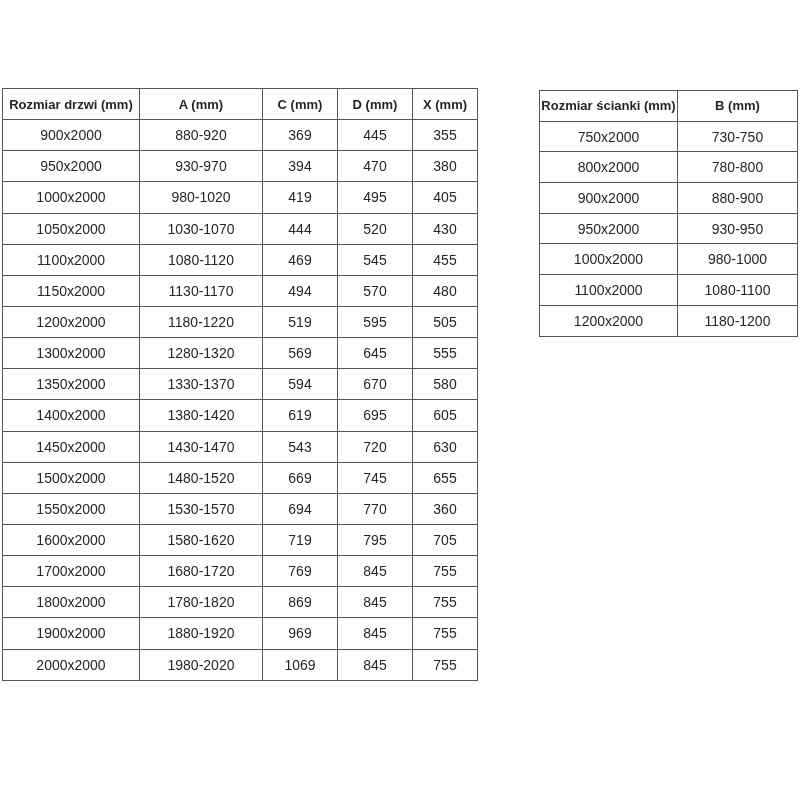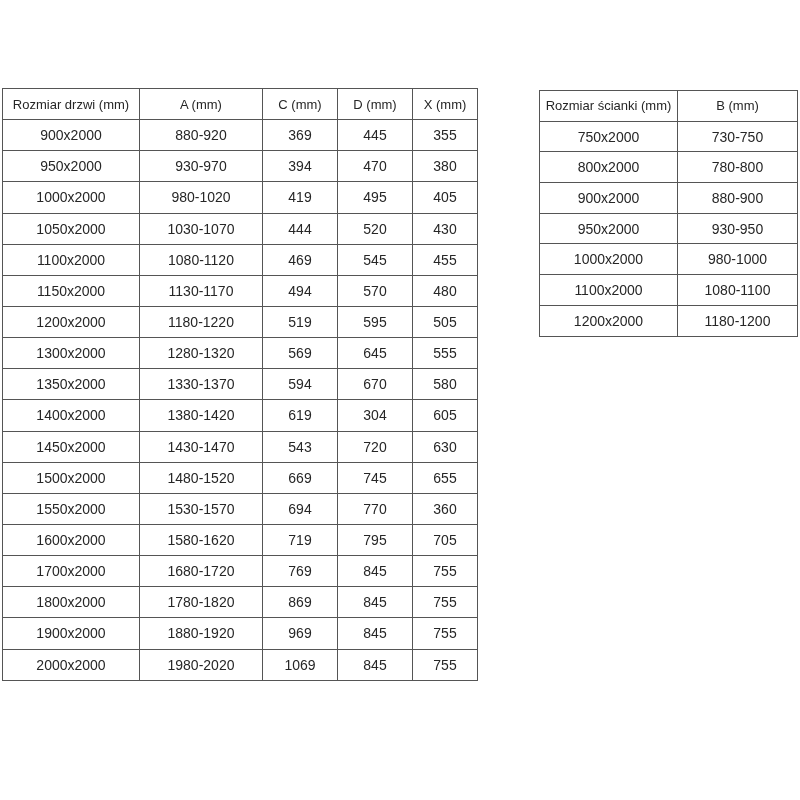--- a/index.html
+++ b/index.html
@@ -23,21 +23,21 @@
     border: 1px solid #555555;
     text-align: center;
     vertical-align: middle;
     color: #262626;
     padding: 0;
     overflow: hidden;
     white-space: nowrap;
   }
   th {
     font-size: 13px;
-    font-weight: 400;
+    font-weight: 700;
   }
   td {
     font-size: 14px;
     font-weight: 400;
   }
   #doors-table { left: 2px; top: 88px; }
   #doors-table th, #doors-table td { height: 30.15px; }
   #walls-table { left: 539px; top: 90px; }
   #walls-table th, #walls-table td { height: 29.7px; }
 </style>
@@ -122,21 +122,21 @@
         <td>1350x2000</td>
         <td>1330-1370</td>
         <td>594</td>
         <td>670</td>
         <td>580</td>
       </tr>
       <tr>
         <td>1400x2000</td>
         <td>1380-1420</td>
         <td>619</td>
-        <td>304</td>
+        <td>695</td>
         <td>605</td>
       </tr>
       <tr>
         <td>1450x2000</td>
         <td>1430-1470</td>
         <td>543</td>
         <td>720</td>
         <td>630</td>
       </tr>
       <tr>

